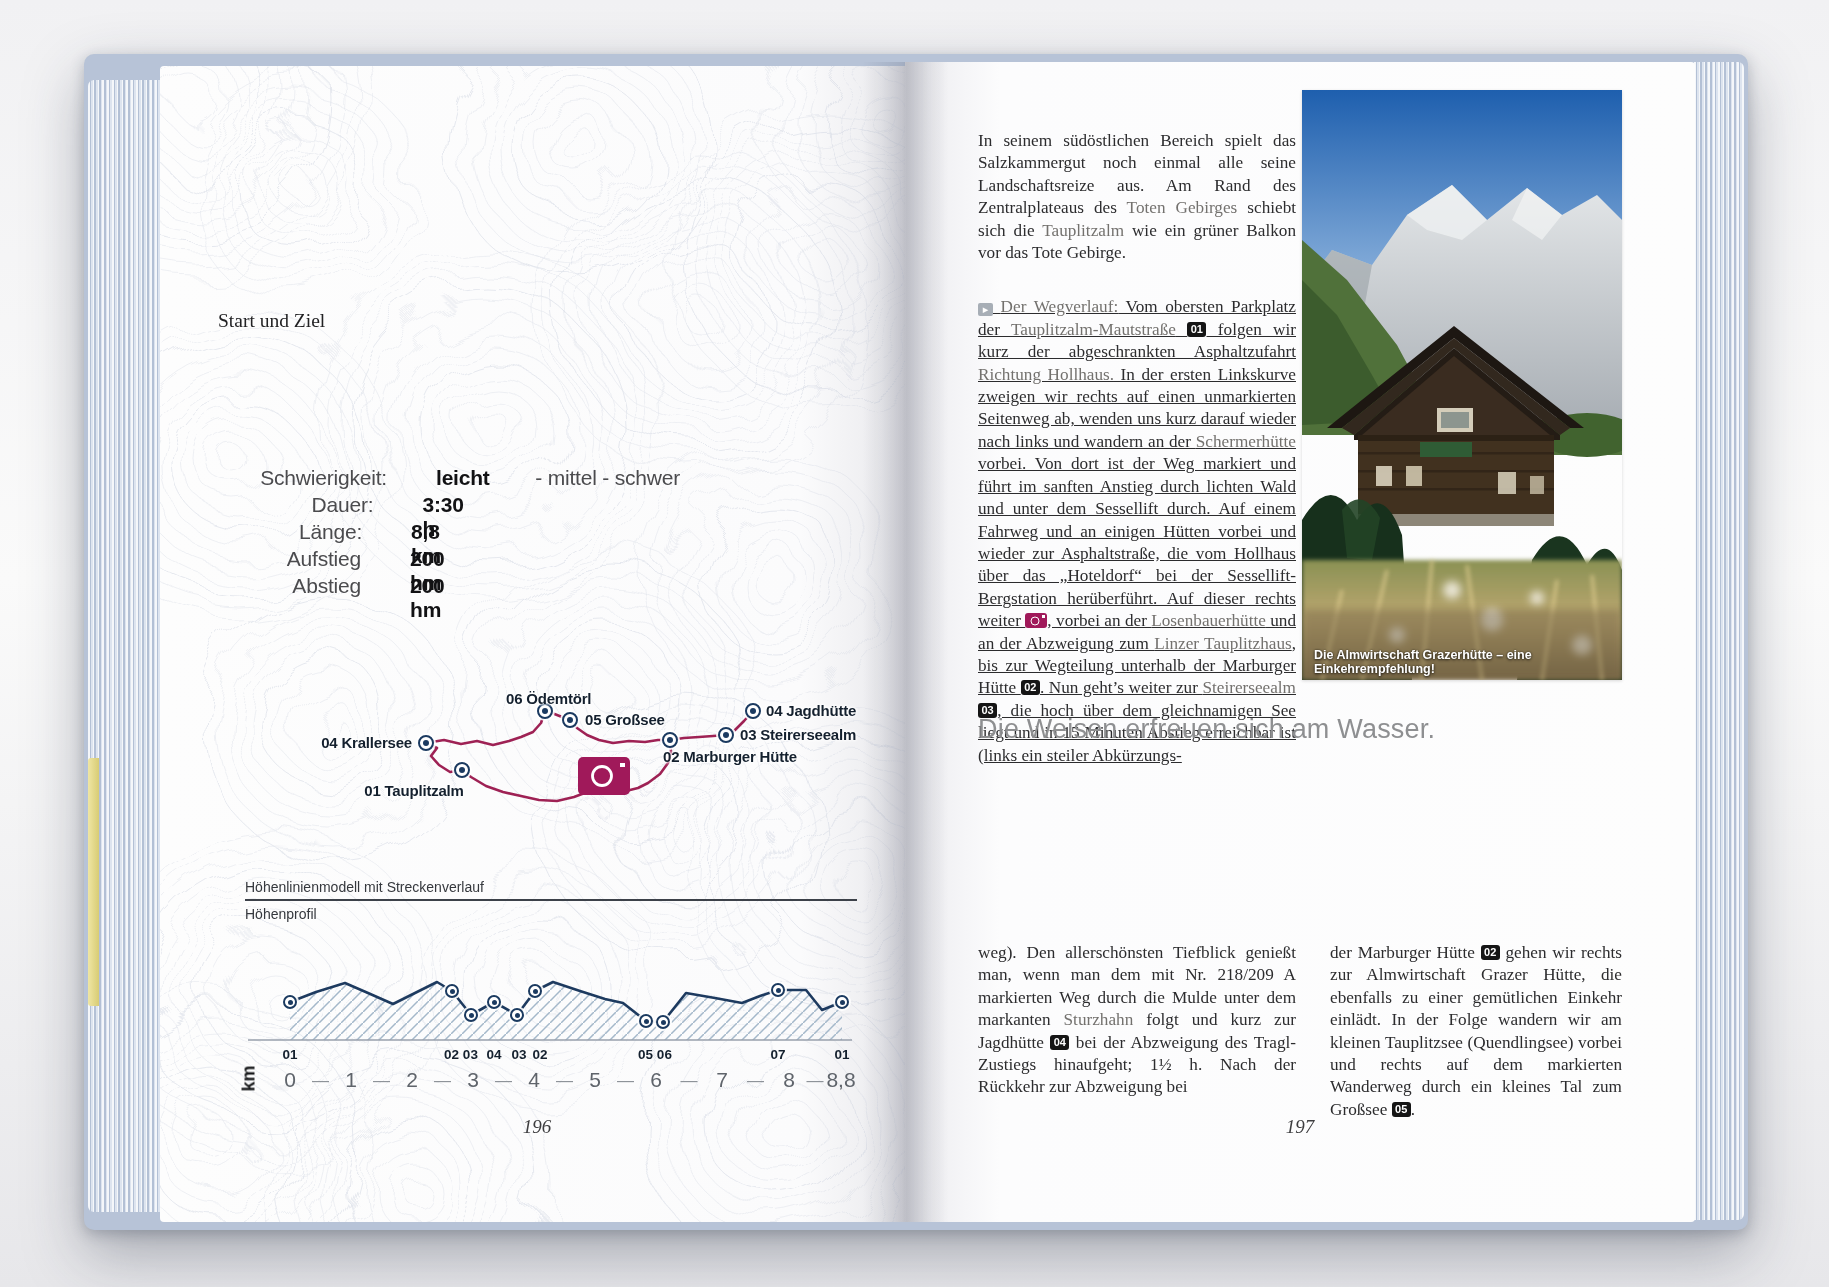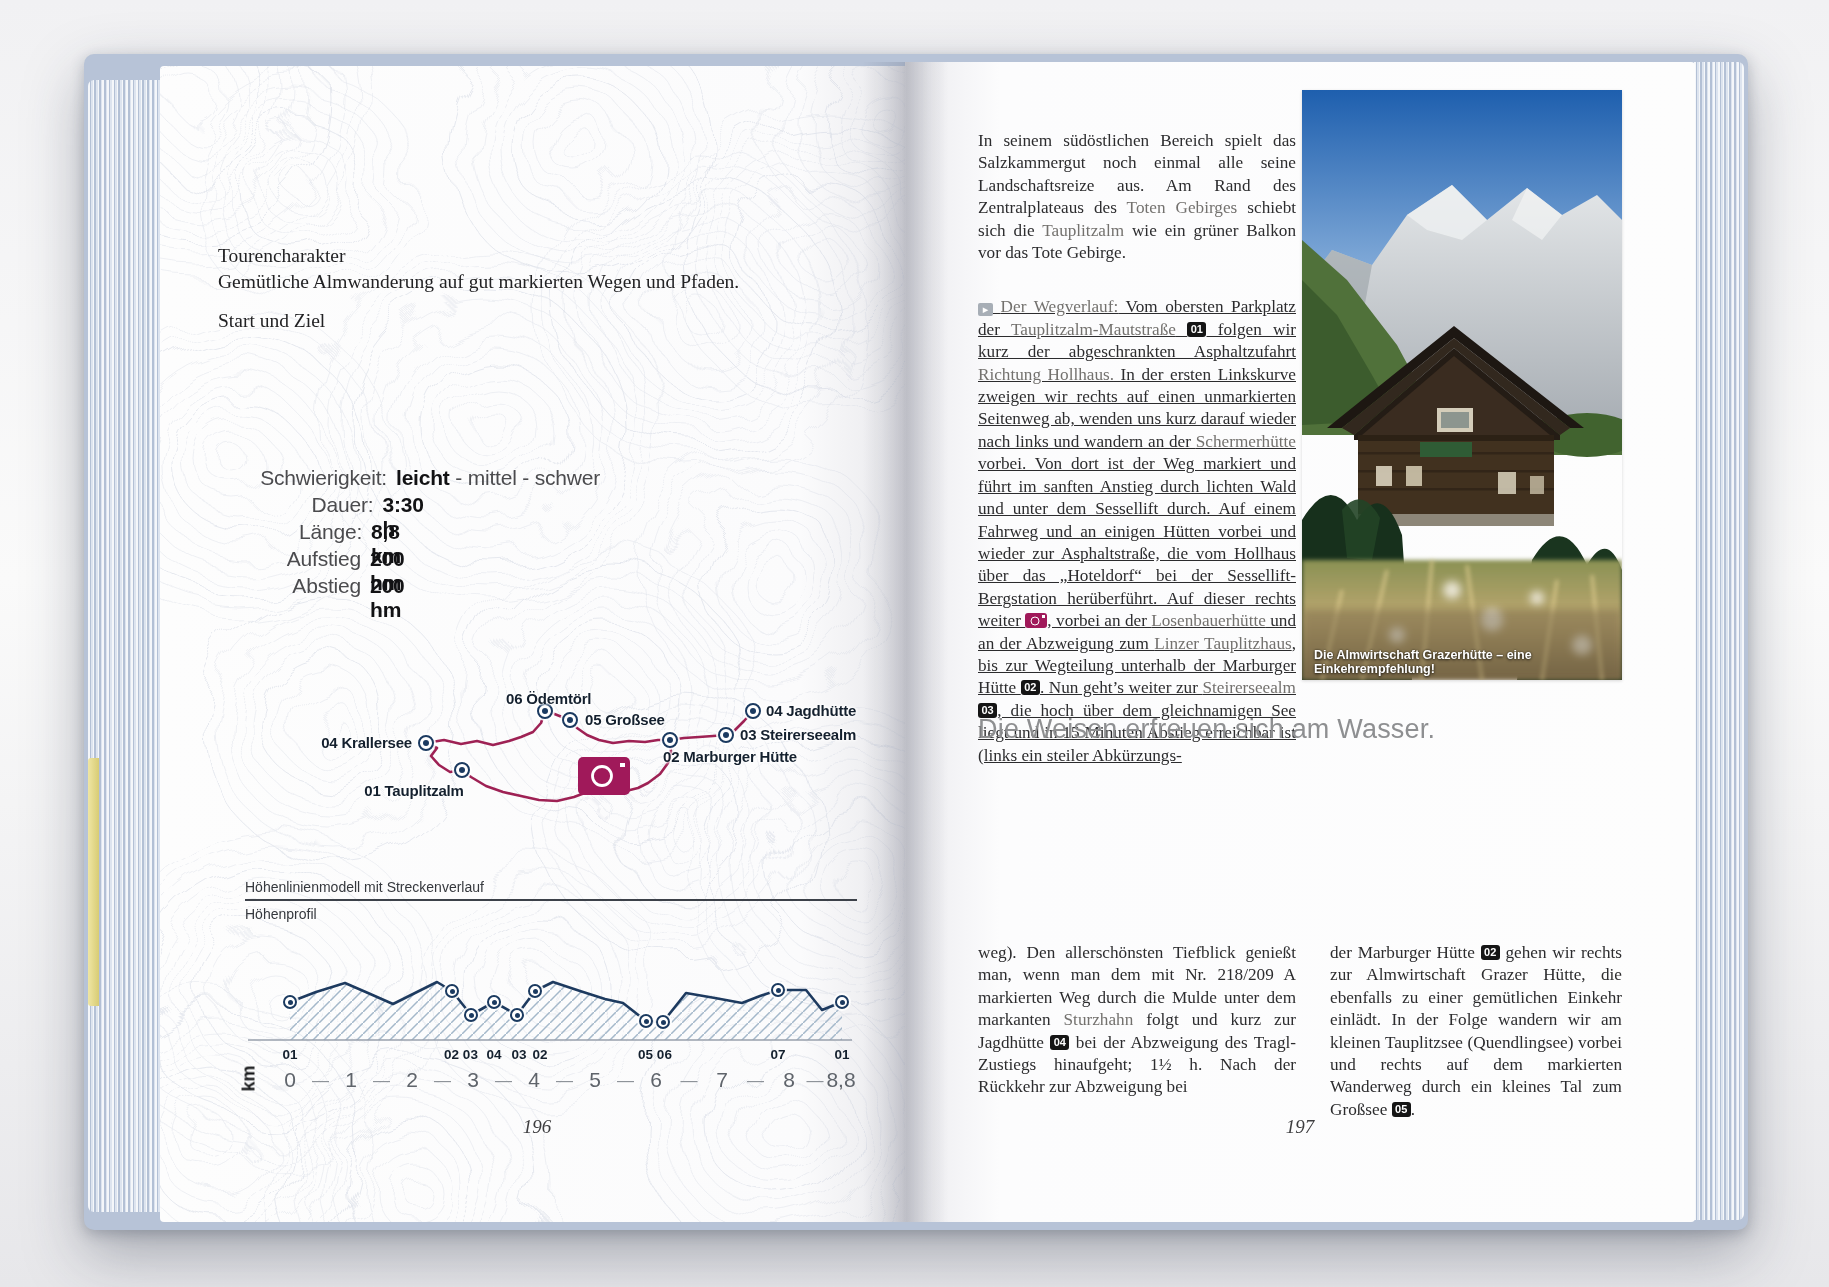--- a/index.html
+++ b/index.html
@@ -22,21 +22,21 @@
              background:linear-gradient(90deg,#fdfdfd 0%,#fbfbfc 86%,#ececef 97%,#dcdce1 100%);}
   #page-right{left:905px;top:62px;width:790px;height:1160px;border-radius:0 4px 4px 0;
              background:linear-gradient(90deg,#dddde2 0%,#efeff2 3%,#fcfcfd 12%,#fdfdfd 100%);}
   #gutter{left:862px;top:62px;width:86px;height:1160px;z-index:5;pointer-events:none;
           background:linear-gradient(90deg,rgba(60,65,85,0) 0%,rgba(60,65,85,.16) 48%,rgba(60,65,85,.20) 52%,rgba(60,65,85,0) 100%);}
 
   
   #lp-title{left:215px;top:138px;font-size:39px;color:#1e1e20;letter-spacing:.5px;}
   .lp-block{width:565px;font-size:19.5px;line-height:1.35;color:#222224;text-align:justify;}
   #lp-stats{left:215px;top:466px;}
-  .statrow{position:absolute;left:0;display:flex;font-size:21px;letter-spacing:-.2px;}
+  .statrow{position:absolute;left:0;display:flex;font-size:21px;letter-spacing:-.2px;gap:40px;}
   .statrow .sl{width:172px;text-align:right;color:#4b4b4e;margin-right:9px;}
   .statrow .sv{font-weight:bold;color:#121214;}
   .statrow .ss{color:#4b4b4e;white-space:pre;}
 
   #map-captions{z-index:4;}
   .capline{font-size:14px;color:#35383d;}
   #caprule{left:245px;top:899px;width:612px;height:2px;background:#3c4149;}
 
   #overlay{left:0;top:0;z-index:4;pointer-events:none;}
   #markers{left:0;top:0;width:100%;height:100%;z-index:4;pointer-events:none;}
@@ -290,24 +290,20 @@
           <circle cx="60" cy="1080" r="125" opacity="0.5"></circle>
           <circle cx="60" cy="1080" r="138" opacity="0.8"></circle>
           <circle cx="60" cy="1080" r="151" opacity="0.5"></circle>
         </g>
     </svg>
   </div>
 
   <div id="page-right" class="abs page"></div>
 
 
-  <div class="abs serif lp-block" style="left:218px;top:243px;">
-    <div>Tourencharakter</div>
-    <div>Gemütliche Almwanderung auf gut markierten Wegen und Pfaden.</div>
-  </div>
 
   <div class="abs serif lp-block" style="left:218px;top:308px;">
     <div>Start und Ziel</div>
   </div>
 
   <div id="lp-stats" class="abs">
     <div class="statrow" style="top:0;">
       <span class="sl">Schwierigkeit:</span>
       <span class="sv">leicht</span>
       <span class="ss"> - mittel - schwer</span>

